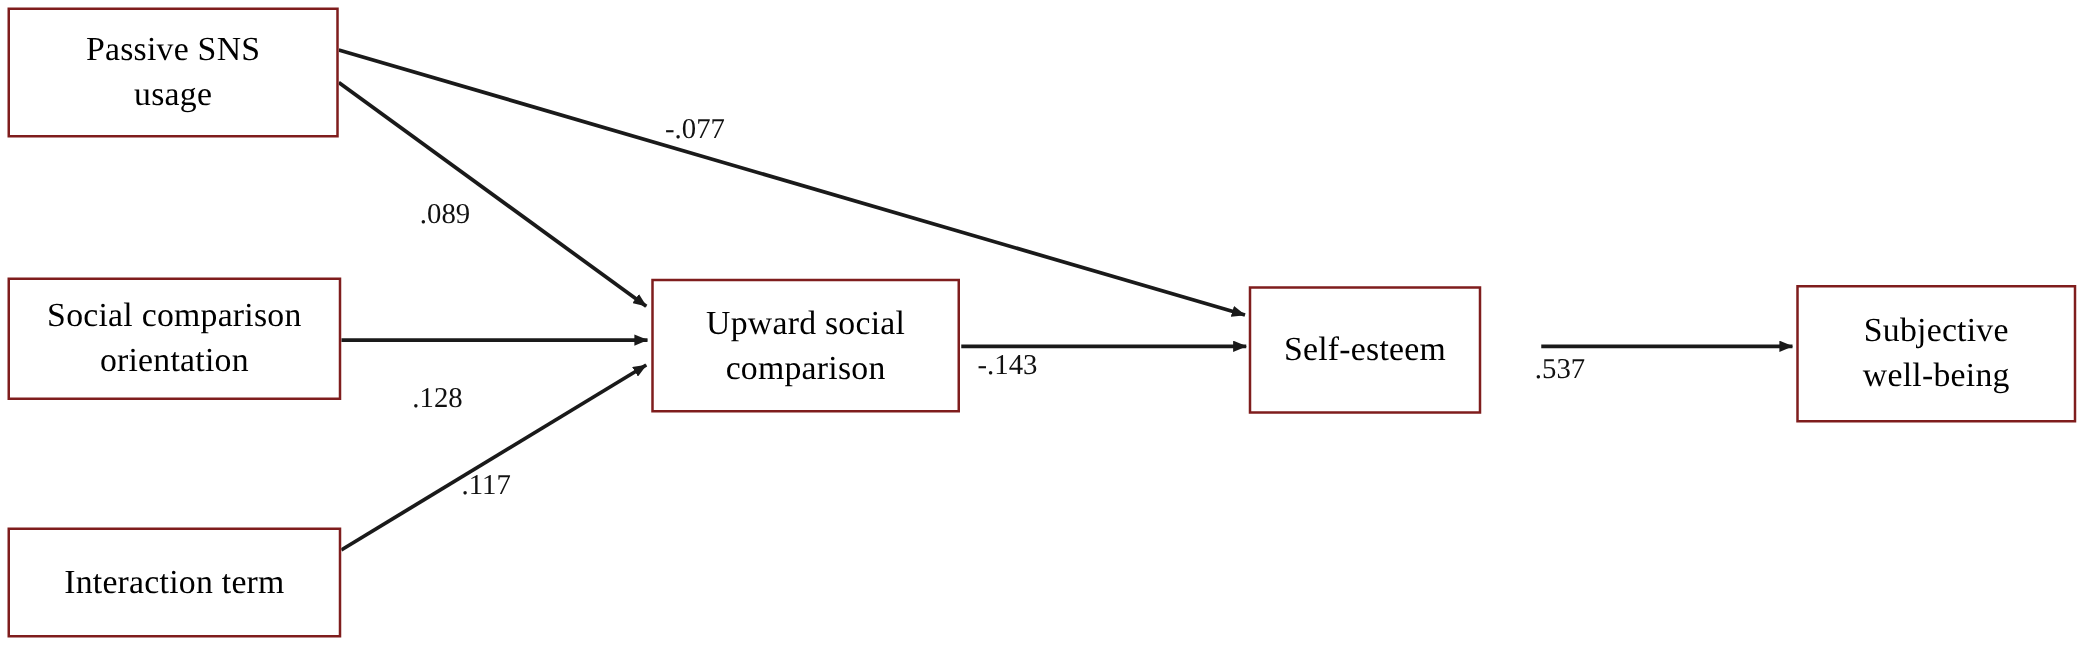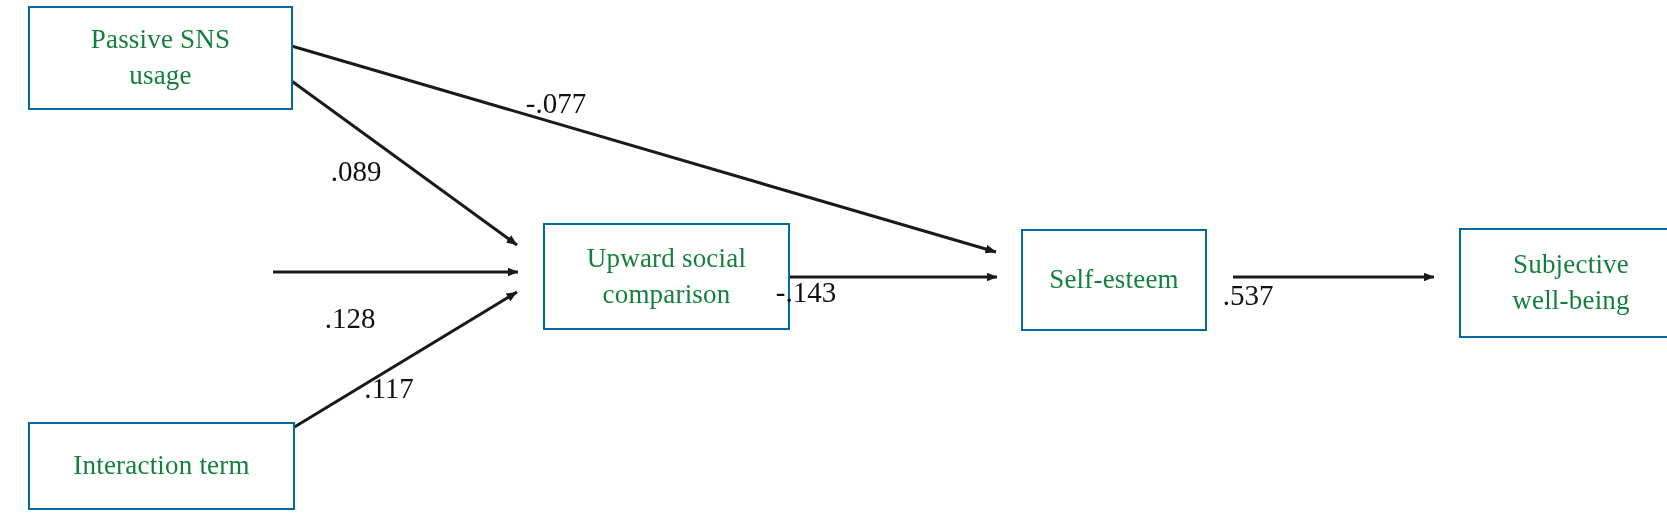--- a/index.html
+++ b/index.html
@@ -18,42 +18,41 @@
   #paths-layer {
     position: absolute;
     left: 0;
     top: 0;
     width: 1667px;
     height: 525px;
   }
   .node-box {
     position: absolute;
     box-sizing: border-box;
-    border: 2px solid #0369a1;
+    border: 2px solid #7f1d1d;
     background: #ffffff;
     display: flex;
     align-items: center;
     justify-content: center;
     text-align: center;
-    color: #15803d;
+    color: #000000;
     font-size: 27px;
     line-height: 1.32;
     letter-spacing: 0.2px;
     z-index: 2;
-    margin-left: 22px;
   }
   .node-label {
     display: block;
     padding: 0 6px;
     white-space: pre-line;
   }
   .path-label {
     position: absolute;
     color: #111111;
-    font-size: 29px;
+    font-size: 23px;
     line-height: 1;
     white-space: nowrap;
     z-index: 3;
     transform: translate(-50%, -50%);
   }
 </style>
 </head>
 <body>
 
 <div id="diagram-root">
@@ -76,20 +75,24 @@
     <line x1="769" y1="277" x2="997" y2="277" stroke="#1a1a1a" stroke-width="3" marker-end="url(#arrowhead)"></line>
 
     <line x1="1233" y1="277" x2="1434" y2="277" stroke="#1a1a1a" stroke-width="3" marker-end="url(#arrowhead)"></line>
   </svg>
 
   <div class="node-box" style="left:6px; top:6px; width:265px; height:104px;">
     <span class="node-label">Passive SNS
 usage</span>
   </div>
 
+  <div class="node-box" style="left:6px; top:222px; width:267px; height:98px;">
+    <span class="node-label">Social comparison
+orientation</span>
+  </div>
 
   <div class="node-box" style="left:6px; top:422px; width:267px; height:88px;">
     <span class="node-label">Interaction term</span>
   </div>
 
   <div class="node-box" style="left:521px; top:223px; width:247px; height:107px;">
     <span class="node-label">Upward social
 comparison</span>
   </div>
 

